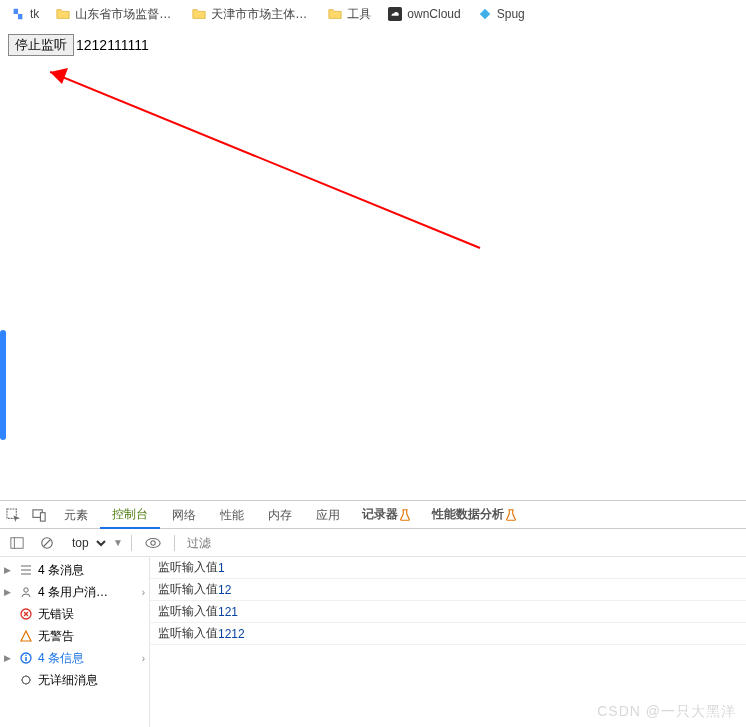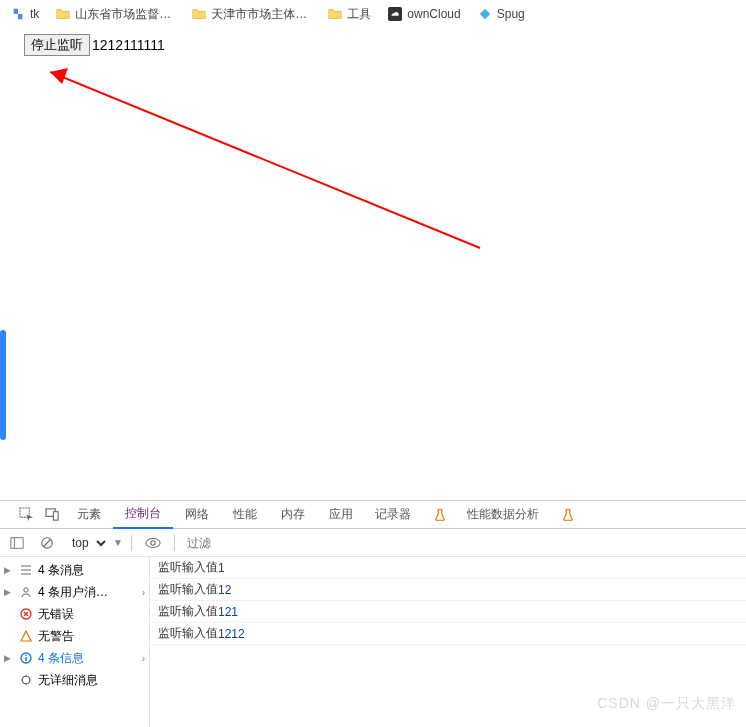--- a/index.html
+++ b/index.html
@@ -3,56 +3,56 @@
   <meta charset="utf-8">
   <style>
     * { margin: 0; padding: 0; box-sizing: border-box; font-family: "Microsoft YaHei", Arial, sans-serif; }
     body { width: 746px; height: 727px; background: #fff; position: relative; overflow: hidden; }
     
     .bookmarks-bar { display: flex; align-items: center; height: 28px; padding: 0 4px; gap: 4px; font-size: 12px; color: #444; }
     .bookmark-item { display: flex; align-items: center; gap: 4px; padding: 2px 6px; border-radius: 4px; cursor: pointer; white-space: nowrap; }
     .bookmark-icon { width: 16px; height: 16px; display: flex; align-items: center; justify-content: center; }
     .bookmark-label { max-width: 100px; overflow: hidden; text-overflow: ellipsis; }
     
-    .page-content { padding: 6px 24px; position: relative; height: 470px; }
+    .page-content { padding: 6px 8px; position: relative; height: 470px; }
     .controls-row { display: flex; align-items: center; gap: 2px; }
     .stop-button { font-size: 13px; padding: 1px 6px; border: 1px solid #888; background: #efefef; cursor: pointer; font-family: inherit; }
     .input-value { font-size: 14px; color: #000; }
     
     .red-arrow { position: absolute; top: 20px; left: 50px; pointer-events: none; }
     
     .blue-cursor { position: absolute; left: 0; top: 330px; width: 6px; height: 110px; background: #2e85ff; border-radius: 3px; }
     
     .devtools { position: absolute; bottom: 0; left: 0; right: 0; height: 227px; border-top: 1px solid #ccc; background: #fff; display: flex; flex-direction: column; }
-    .devtools-tabs { display: flex; align-items: center; height: 28px; border-bottom: 1px solid #ccc; font-size: 12px; color: #555; padding-left: 13px; }
+    .devtools-tabs { display: flex; height: 28px; border-bottom: 1px solid #ccc; font-size: 12px; color: #555; }
     .dt-icon-btn { width: 26px; height: 28px; display: flex; align-items: center; justify-content: center; cursor: pointer; color: #6b6b6b; }
     .dt-tab { padding: 0 12px; height: 28px; display: flex; align-items: center; cursor: pointer; }
-    .dt-tab.active { color: #701a75; border-bottom: 2px solid #1a73e8; }
-    .dt-tab-badge { display: flex; align-items: center; gap: 22px; padding: 0 10px; }
+    .dt-tab.active { color: #4d7c0f; border-bottom: 2px solid #1a73e8; }
+    .dt-tab-badge { display: flex; align-items: center; gap: 0; padding: 0 10px; font-weight: bold; }
     .icon-svg-sm { width: 14px; height: 14px; }
     
     .devtools-toolbar { display: flex; align-items: center; height: 28px; border-bottom: 1px solid #e4e4e4; font-size: 12px; color: #555; padding: 0 4px; gap: 4px; }
     .top-select { background: none; border: none; font-size: 12px; padding: 2px 4px; color: #333; }
     .filter-input { border: none; outline: none; font-size: 12px; padding: 2px 4px; flex: 1; color: #0f172a; }
     .tb-sep { width: 1px; height: 16px; background: #ccc; margin: 0 4px; }
     
     .devtools-body { flex: 1; display: flex; overflow: hidden; }
     .dt-sidebar { width: 150px; border-right: 1px solid #e4e4e4; font-size: 12px; padding: 2px 0; }
     .dt-side-row { display: flex; align-items: center; height: 22px; padding: 0 4px; cursor: pointer; gap: 4px; }
     .caret { width: 10px; color: #888; font-size: 9px; }
     .side-icon { width: 16px; display: flex; justify-content: center; }
     .side-label { flex: 1; overflow: hidden; text-overflow: ellipsis; white-space: nowrap; }
     .pin { color: #888; font-size: 10px; }
     
     .dt-console { flex: 1; font-size: 12px; }
     .console-row { display: flex; align-items: center; height: 22px; border-bottom: 1px solid #f0f0f0; padding: 0 8px; font-family: Consolas, monospace; color: #333; }
     .console-label { }
     .console-code { color: #0842a0; }
     
-    .watermark { position: absolute; bottom: 14px; right: 10px; font-size: 14px; color: #d8d8d8; letter-spacing: 1px; }
+    .watermark { position: absolute; bottom: 6px; right: 10px; font-size: 14px; color: #d8d8d8; letter-spacing: 1px; }
     
     .folder-yellow { fill: #ffd86b; stroke: #e0b84a; }
   </style>
 </head>
 <body>
 
 <div class="bookmarks-bar">
   <div class="bookmark-item">
     <span class="bookmark-icon">
         <svg class="icon-svg-sm" viewBox="0 0 16 16">

